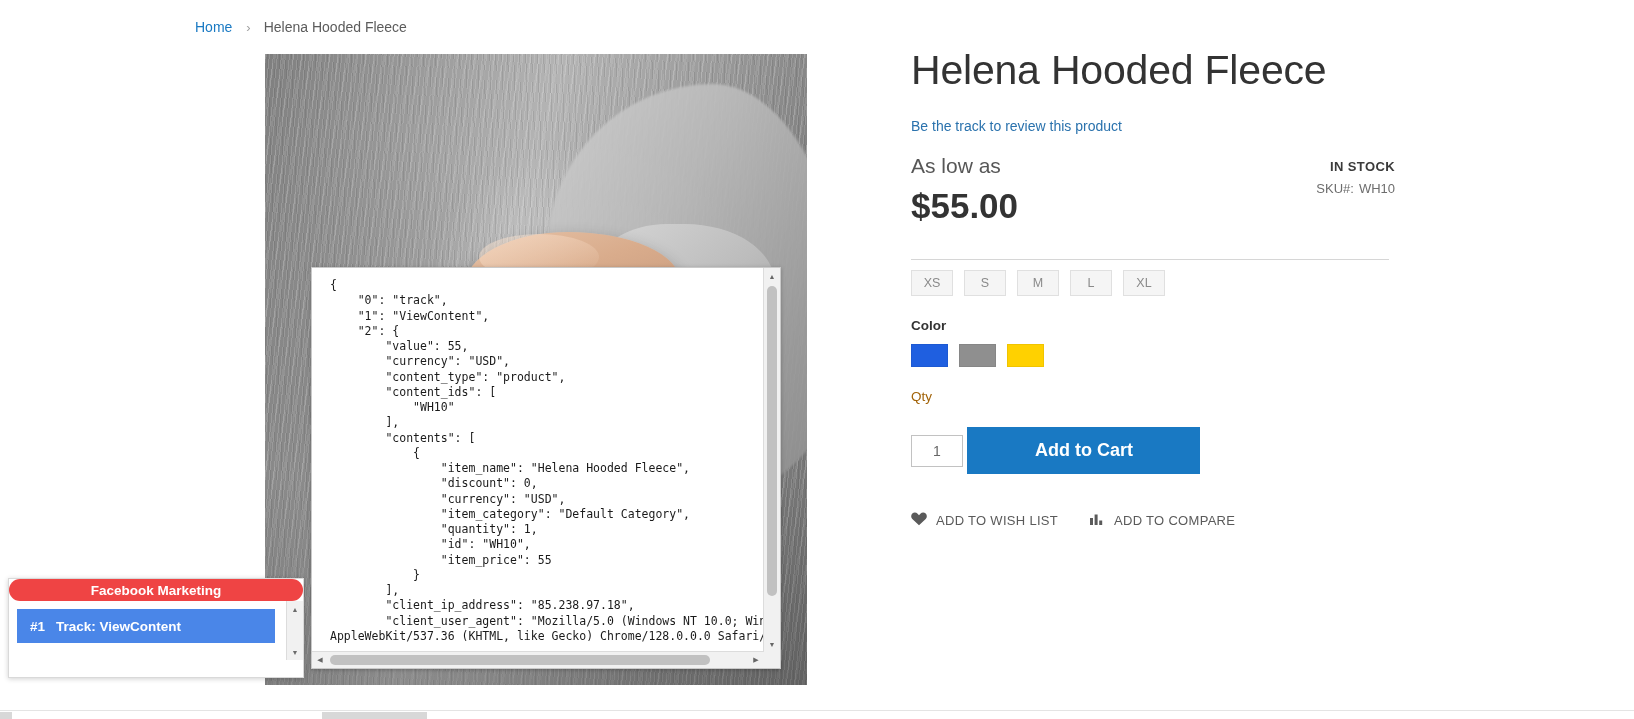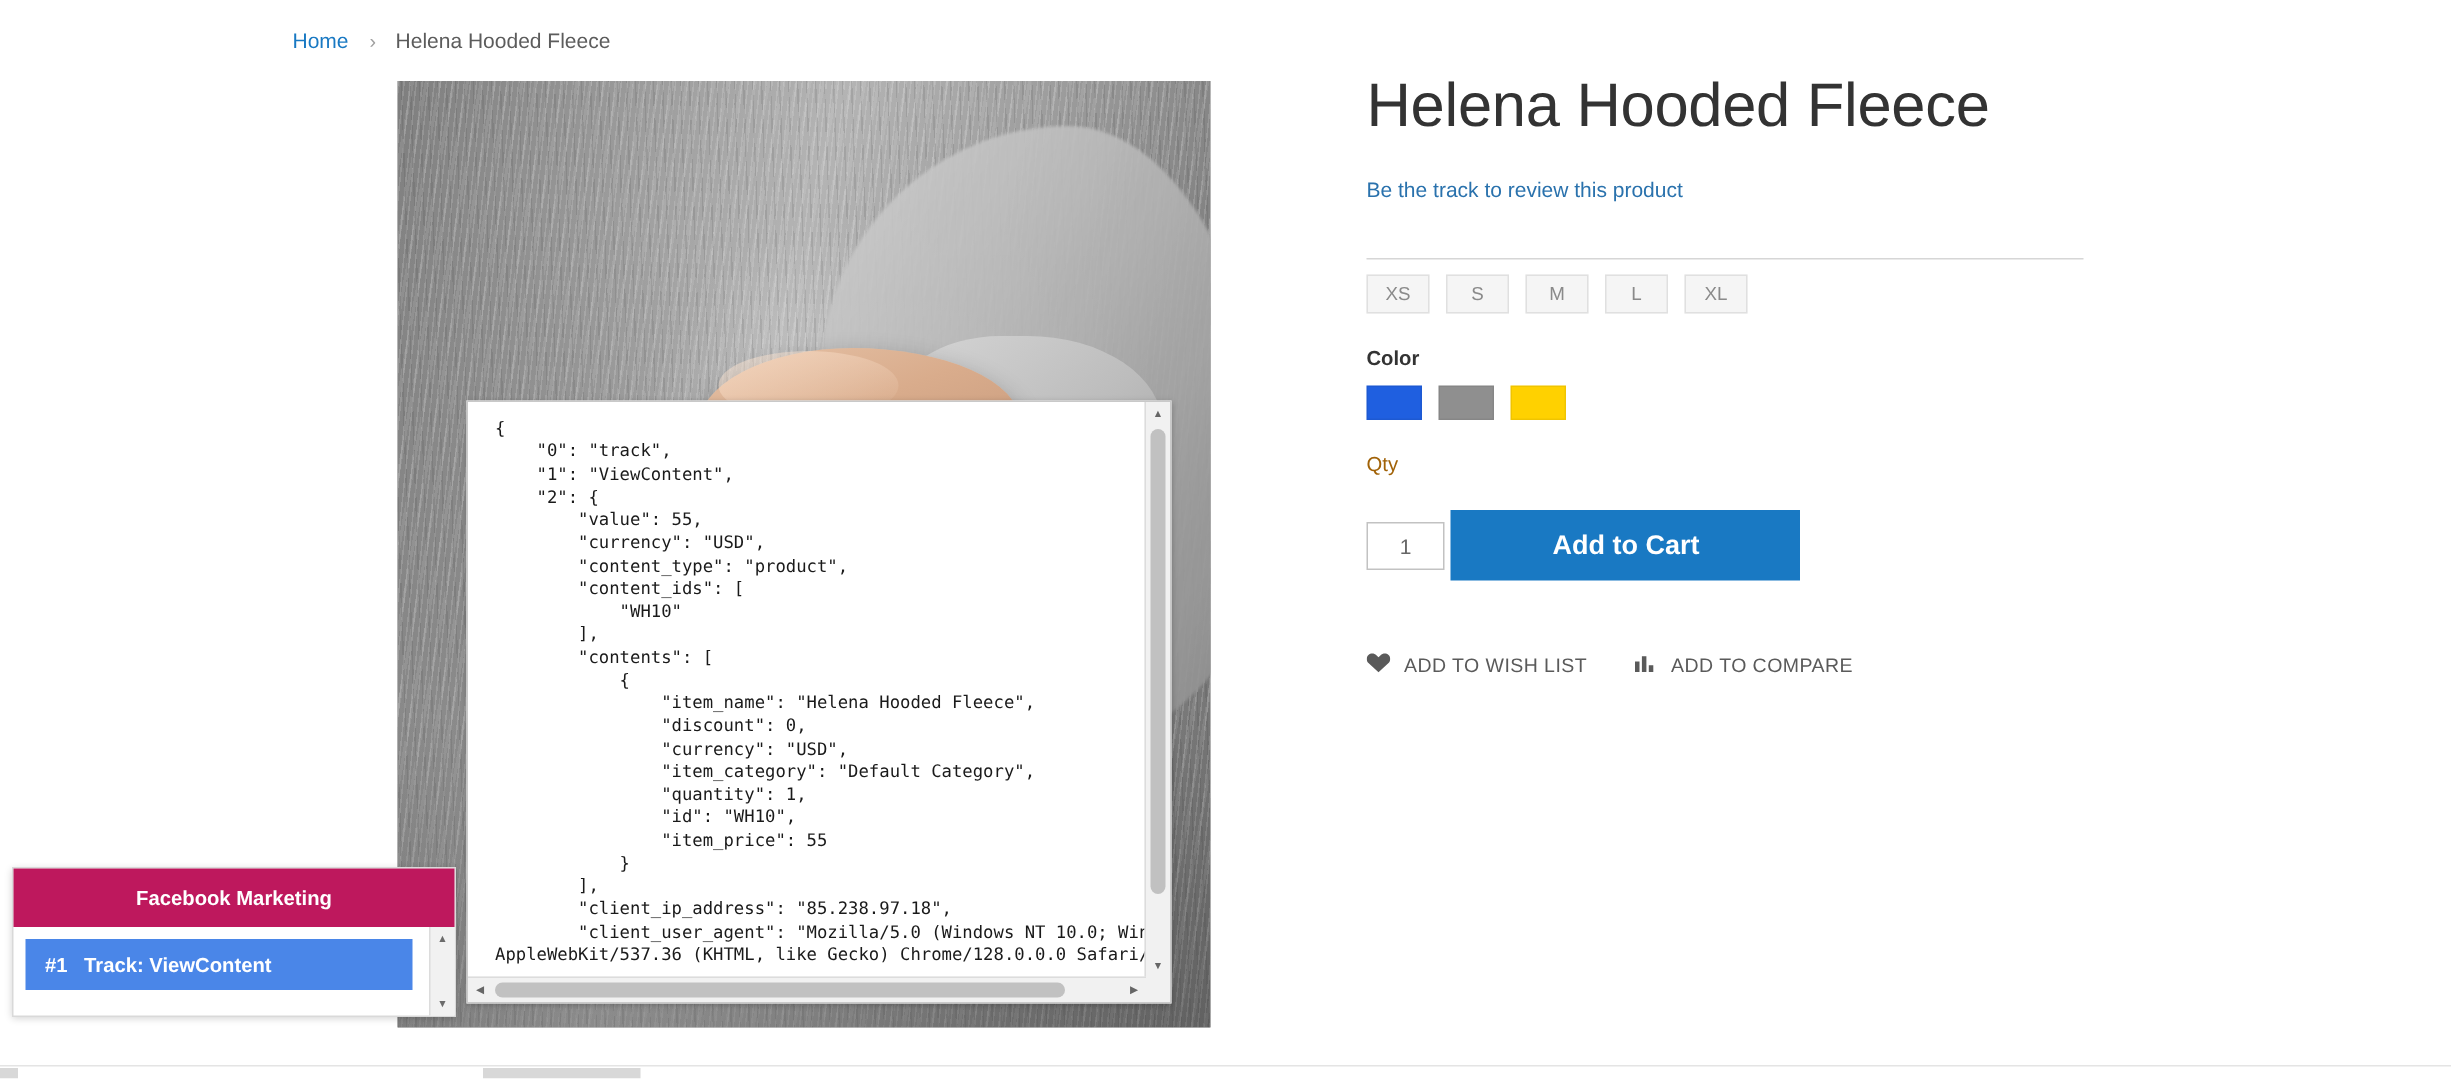--- a/index.html
+++ b/index.html
@@ -346,21 +346,21 @@
     height: 47px;
     background: #1979c3;
     border: none;
     color: #ffffff;
     font-size: 18px;
     font-weight: 700;
     cursor: pointer;
     font-family: "Liberation Sans", sans-serif;
   }
   .secondary-links {
-    margin-top: 48px;
+    margin-top: 38px;
     display: flex;
     align-items: flex-start;
     gap: 32px;
   }
   .slink {
     display: flex;
     align-items: center;
     gap: 9px;
     font-size: 13px;
     font-weight: 400;
@@ -379,28 +379,29 @@
     left: 8px;
     top: 578px;
     width: 296px;
     height: 100px;
     background: #ffffff;
     border: 1px solid #d9d9d9;
     box-shadow: 0 1px 5px rgba(0,0,0,0.18);
     box-sizing: border-box;
   }
   .fb-header {
-    height: 39px;
-    background: #be185d;
+    height: 22px;
+    background: #ef4444;
     color: #ffffff;
     display: flex;
     align-items: center;
     justify-content: center;
     font-size: 13.5px;
     font-weight: 700;
+    border-radius: 11px;
   }
   .fb-body {
     position: relative;
     height: 59px;
     padding: 8px 8px 0 8px;
     box-sizing: border-box;
   }
   .fb-event {
     width: 258px;
     height: 34px;
@@ -512,20 +513,31 @@
     </div>
     <div class="corner-box"></div>
   </div>
 </div>
 
 <div class="product-info">
   <h1 class="product-title">Helena Hooded Fleece</h1>
 
   <a class="review-link" href="#">Be the track to review this product</a>
 
+  <div class="price-block">
+    <div class="as-low-as">As low as</div>
+    <div class="price">$55.00</div>
+
+    <div class="stock-wrap">
+      <div class="stock-status">IN STOCK</div>
+      <div class="sku">
+        <span class="sku-label">SKU#:</span><span>WH10</span>
+      </div>
+    </div>
+  </div>
 
   <div class="divider"></div>
 
   <div class="swatch-row">
     <div class="size-swatch">XS</div>
     <div class="size-swatch">S</div>
     <div class="size-swatch">M</div>
     <div class="size-swatch">L</div>
     <div class="size-swatch">XL</div>
   </div>

